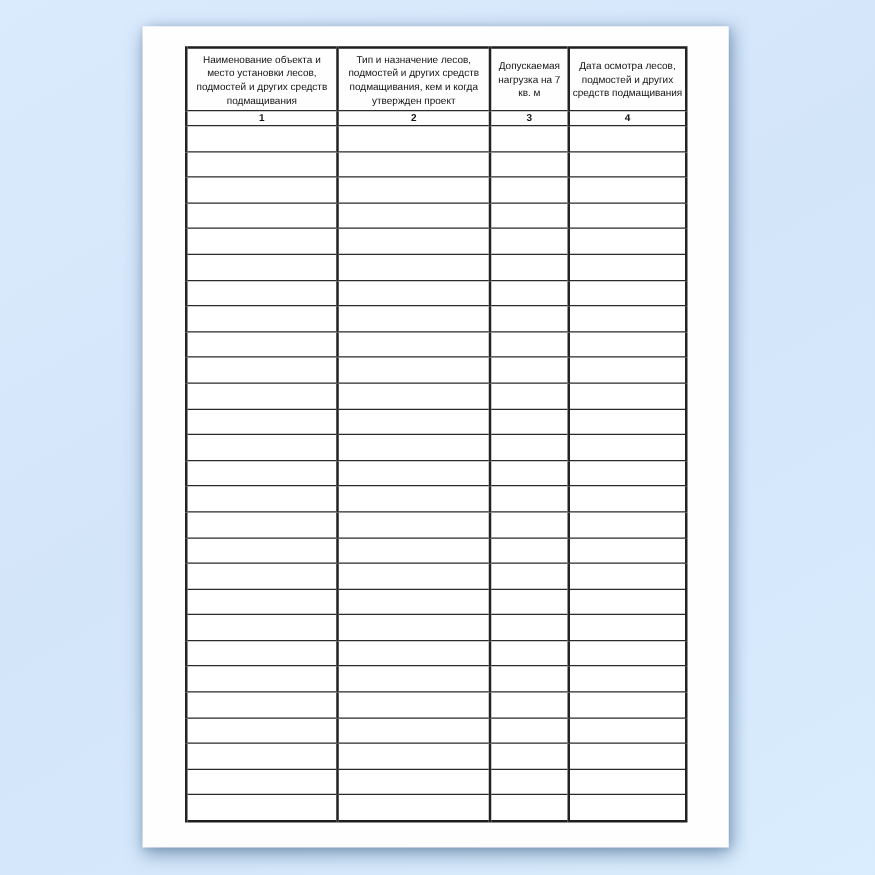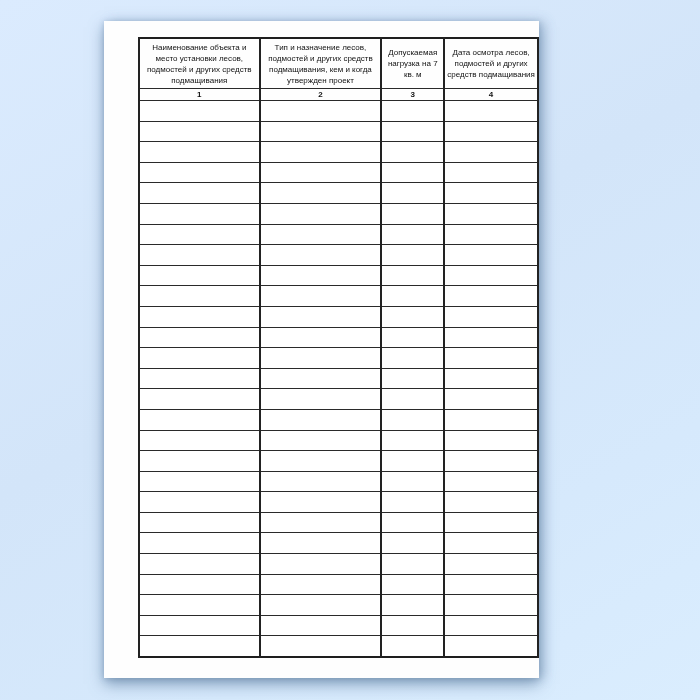--- a/index.html
+++ b/index.html
@@ -8,23 +8,23 @@
   }
   .canvas {
     position: relative;
     width: 700px;
     height: 700px;
     overflow: hidden;
     background: linear-gradient(150deg, #dbebfe 0%, #d3e5f9 45%, #d6e9fc 75%, #daedfe 100%);
   }
   .paper {
     position: absolute;
-    left: 104px;
+    left: 114px;
     top: 21px;
-    width: 435px;
+    width: 469px;
     height: 657px;
     background: #fefefe;
     box-shadow: 0 6px 14px rgba(106, 136, 168, 0.75),
                 0 1px 5px rgba(120, 150, 182, 0.45),
                 6px 0 10px rgba(120, 150, 182, 0.35);
   }
   table.journal {
     position: absolute;
     left: 34px;
     top: 16px;

